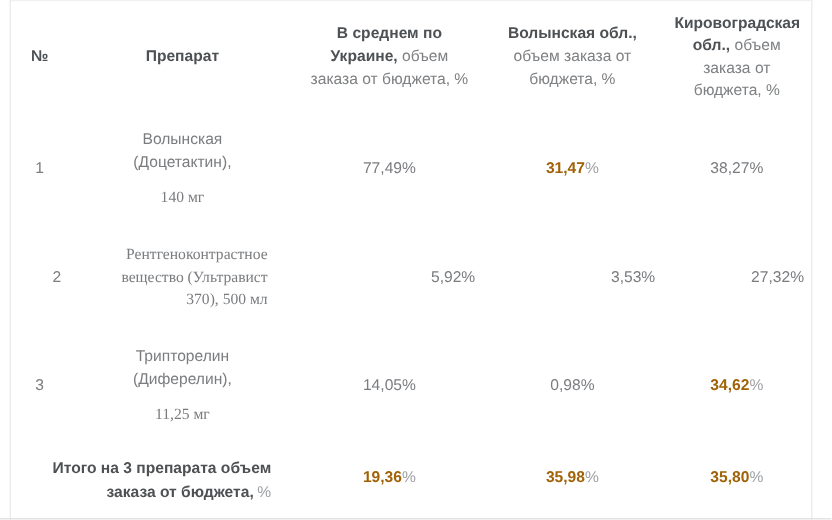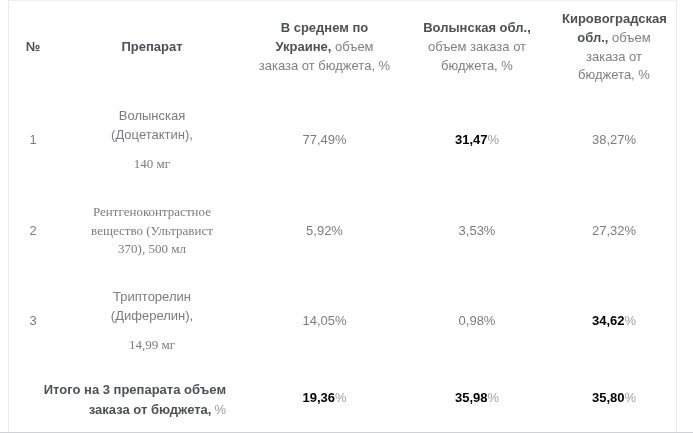--- a/index.html
+++ b/index.html
@@ -59,23 +59,23 @@
     vertical-align: middle;
     text-align: center;
     line-height: 1.45;
     padding: 4px 6px;
   }
   td.num { color: #7a7c7f; }
   td.drug { padding: 4px 24px; }
   td.drug p { margin: 0 0 10px 0; }
   td.drug p:last-child { margin-bottom: 0; font-family: Liberation Serif, serif; }
   tr.r1 td, tr.r3 td { height: 85px; }
-  tr.r2 td { height: 80px; }
+  tr.r2 td { height: 80px; text-align: right; }
   td.val b {
-    color: #000000;
+    color: #a16207;
     font-weight: bold;
   }
   .pct {
     color: #9ea0a4;
     font-weight: normal;
   }
   tr.total td {
     vertical-align: top;
     height: 98px;
   }
@@ -136,21 +136,21 @@
               <p>Рентгеноконтрастное вещество (Ультравист 370), 500 мл</p>
             </td>
             <td class="val">5,92%</td>
             <td class="val">3,53%</td>
             <td class="val">27,32%</td>
           </tr>
           <tr class="r3">
             <td class="num">3</td>
             <td class="drug">
               <p>Трипторелин (Диферелин),</p>
-              <p>14,99 мг</p>
+              <p>11,25 мг</p>
             </td>
             <td class="val">14,05%</td>
             <td class="val">0,98%</td>
             <td class="val"><b>34,62</b><span class="pct">%</span></td>
           </tr>
           <tr class="total">
             <td class="total-label" colspan="2"><span>Итого на 3 препарата объем заказа от бюджета,</span><span class="pct">%</span></td>
             <td class="val"><b>19,36</b><span class="pct">%</span></td>
             <td class="val"><b>35,98</b><span class="pct">%</span></td>
             <td class="val"><b>35,80</b><span class="pct">%</span></td>

